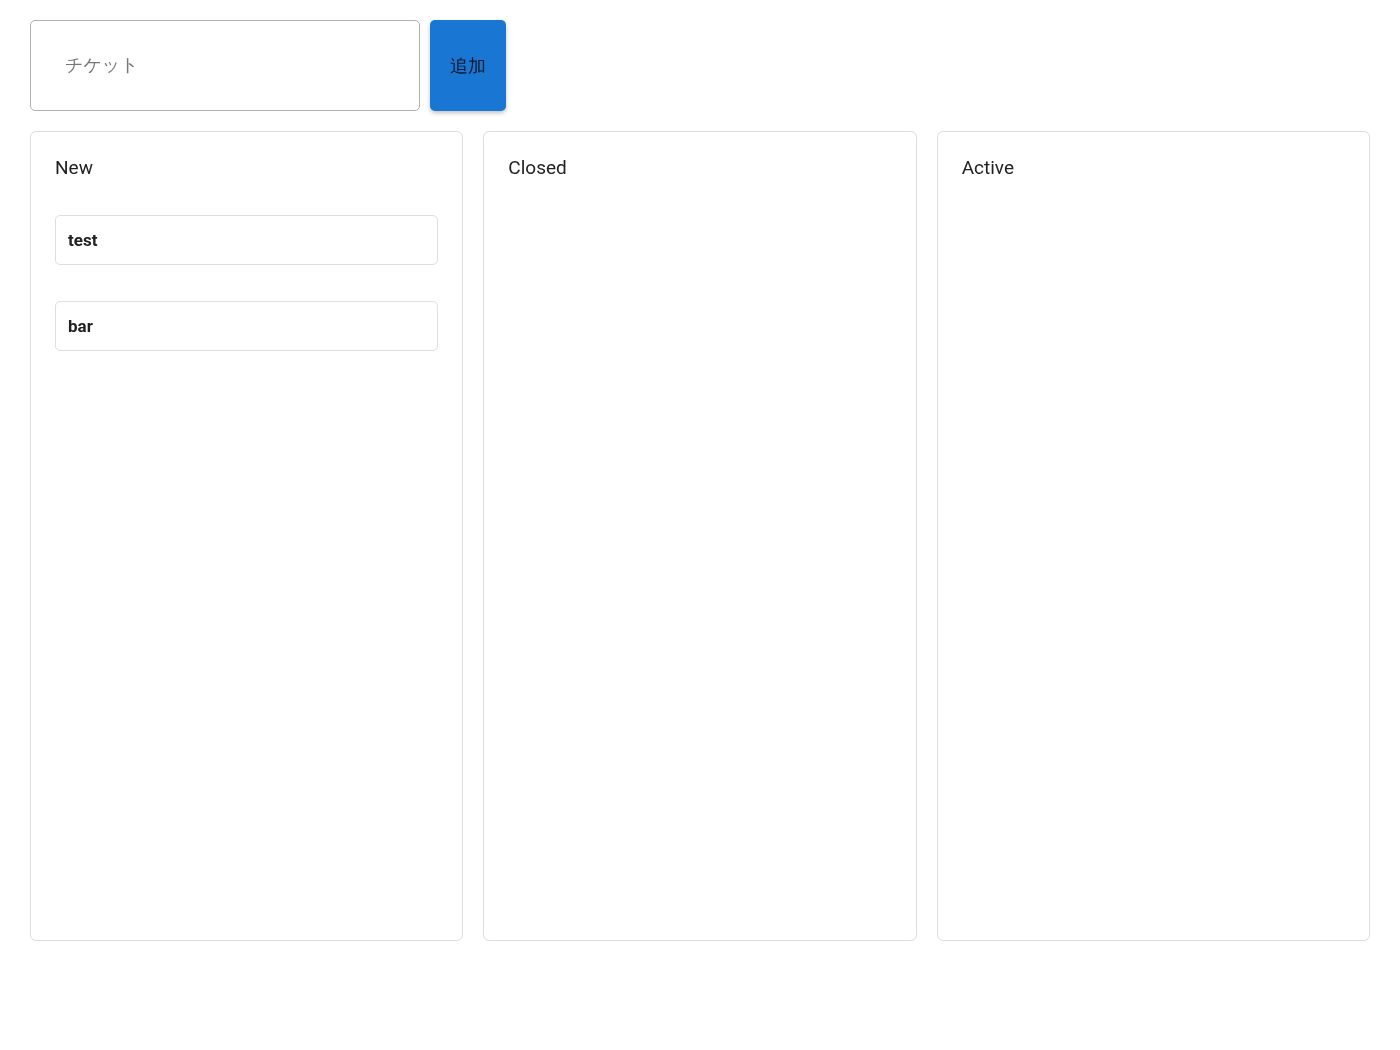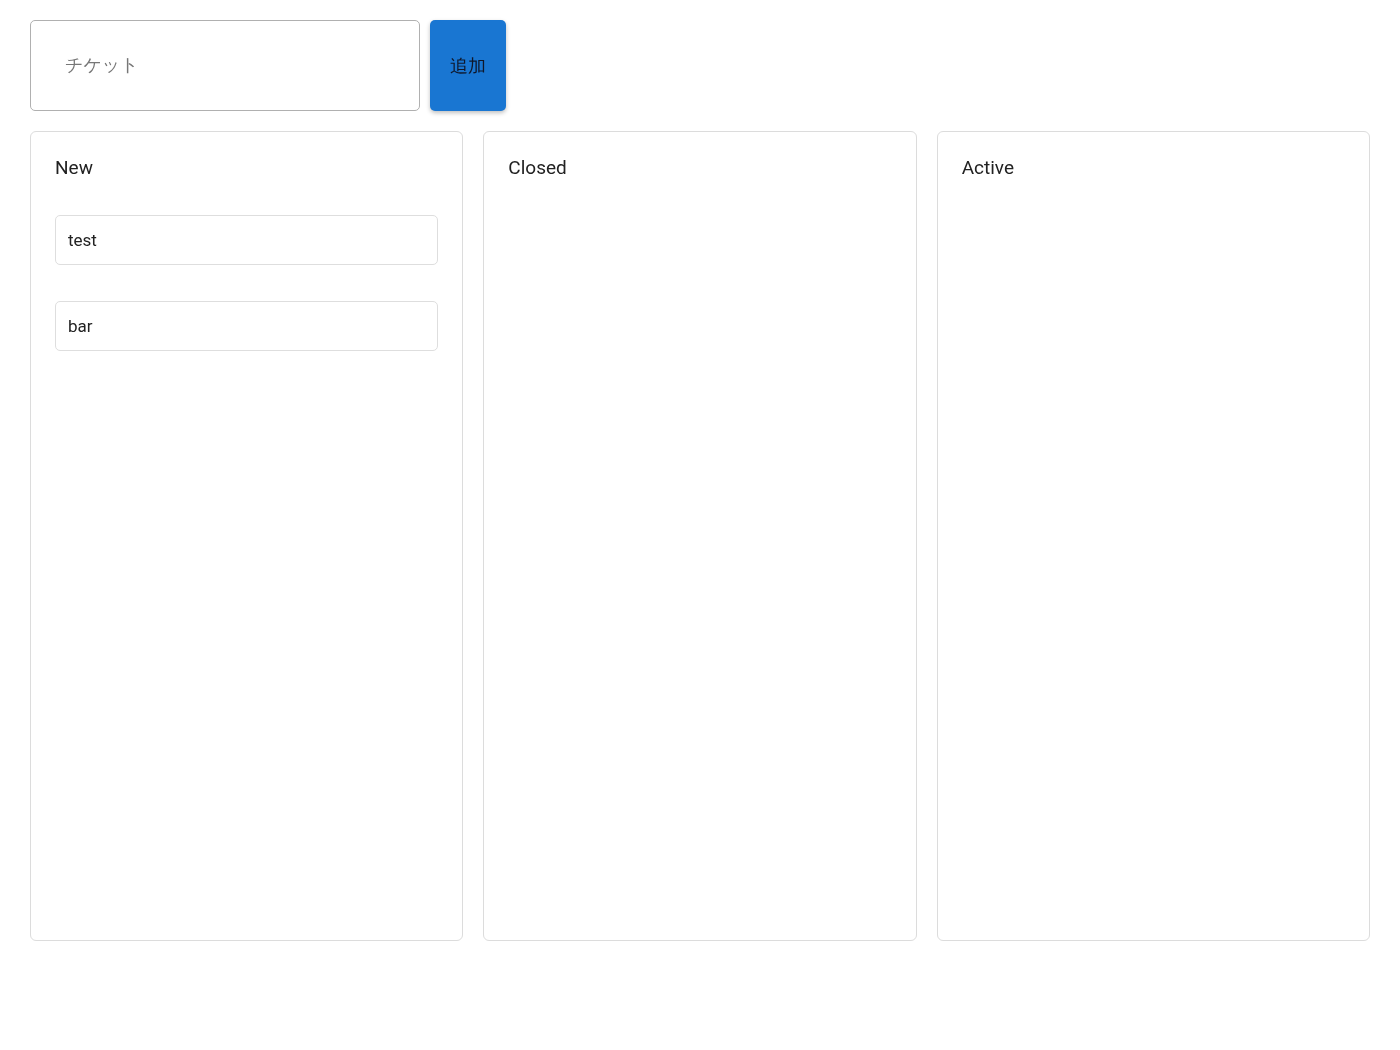--- a/index.html
+++ b/index.html
@@ -70,20 +70,21 @@
 
     .card {
       border: 1px solid #dedede;
       border-radius: 5px;
       padding: 14px 12px;
       margin-bottom: 12px;
       font-size: 17px;
       color: #222;
       cursor: grab;
       background: #fff;
+      font-weight: bold;
     }
 
     .card:last-child {
       margin-bottom: 0;
       margin-top: 36px;
     }
   </style>
 </head>
 <body>
 

